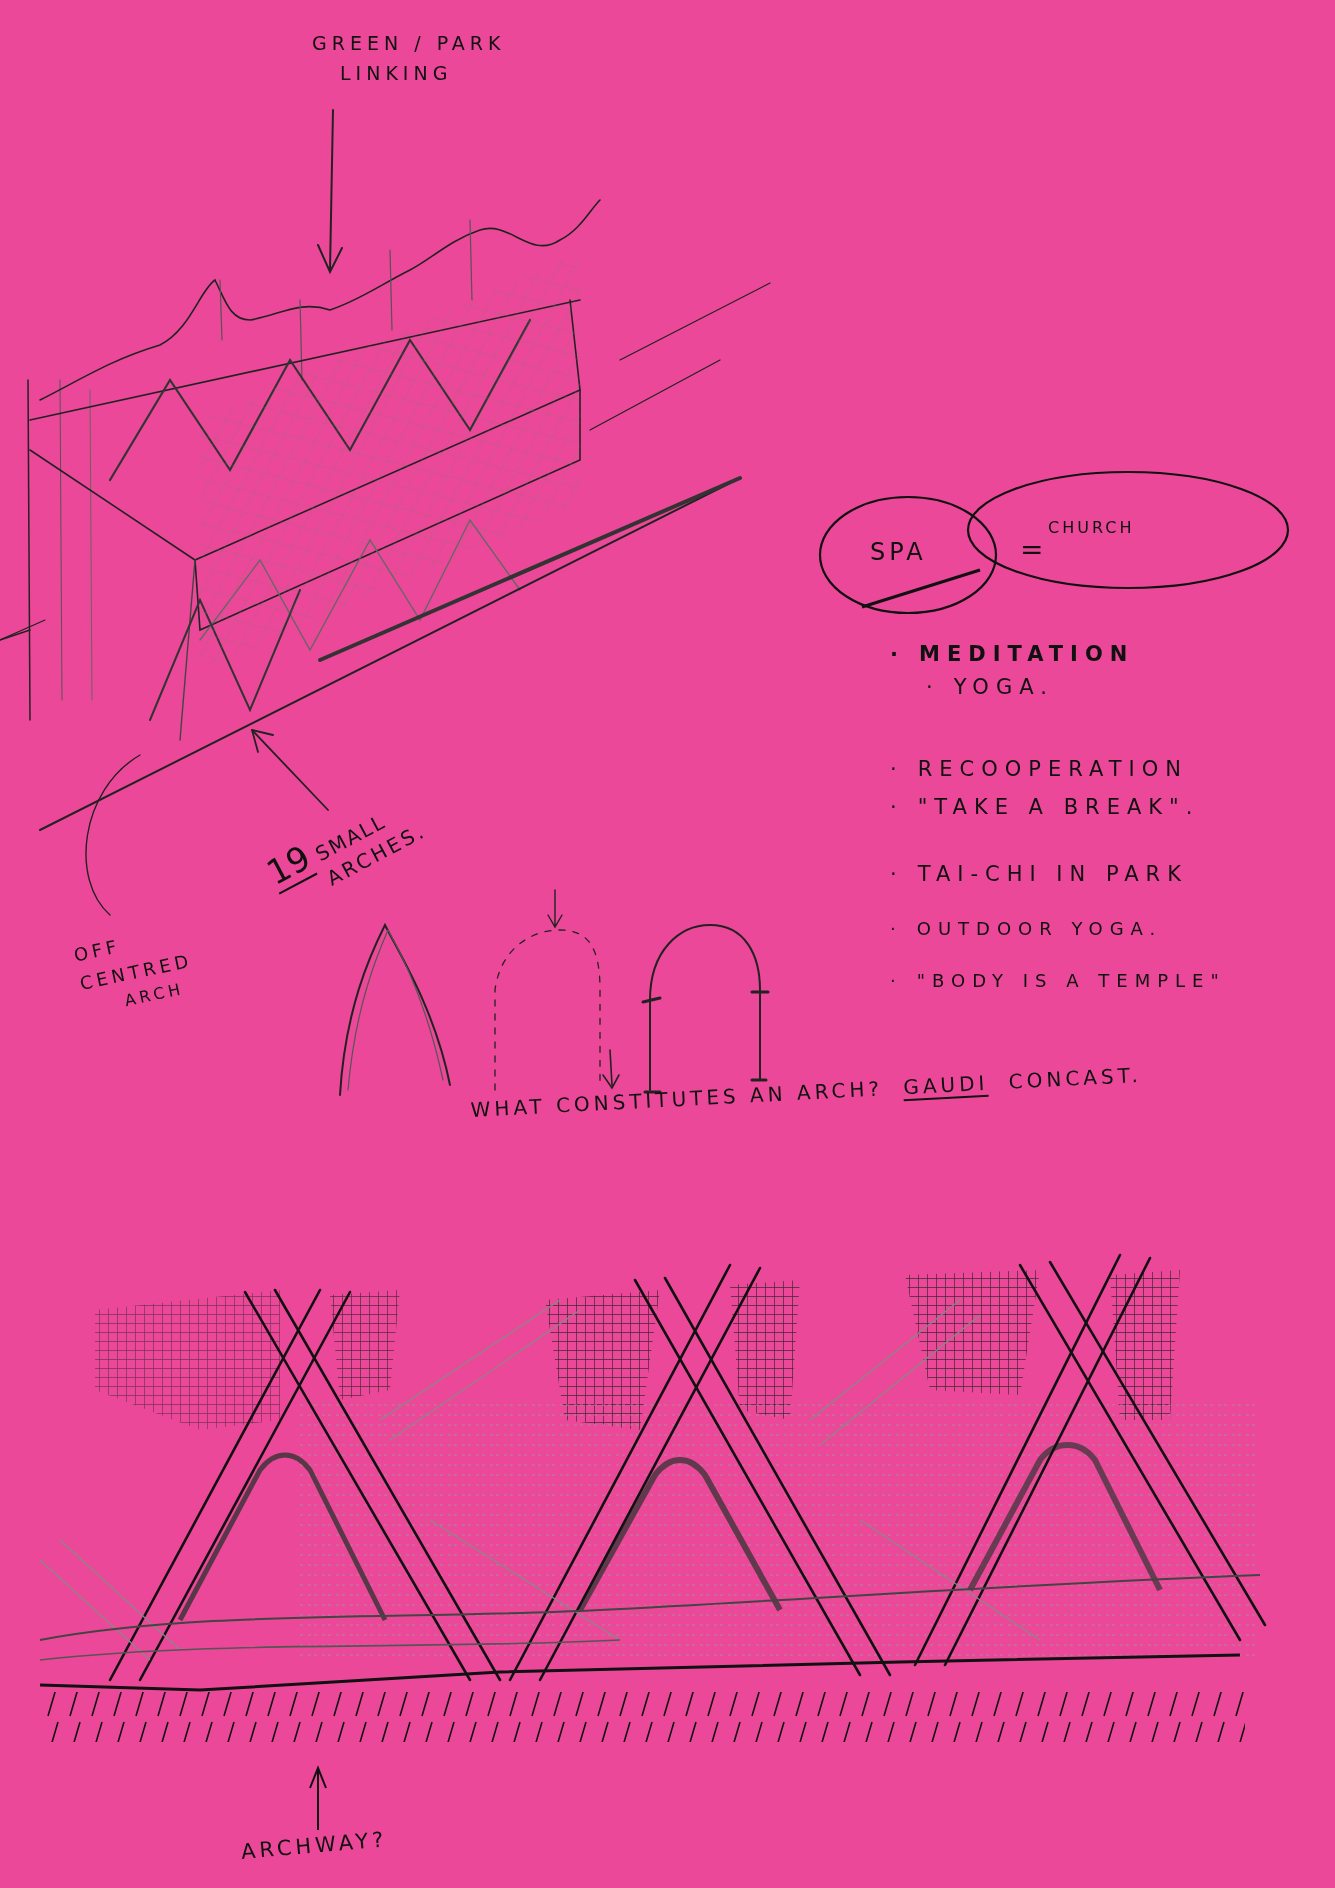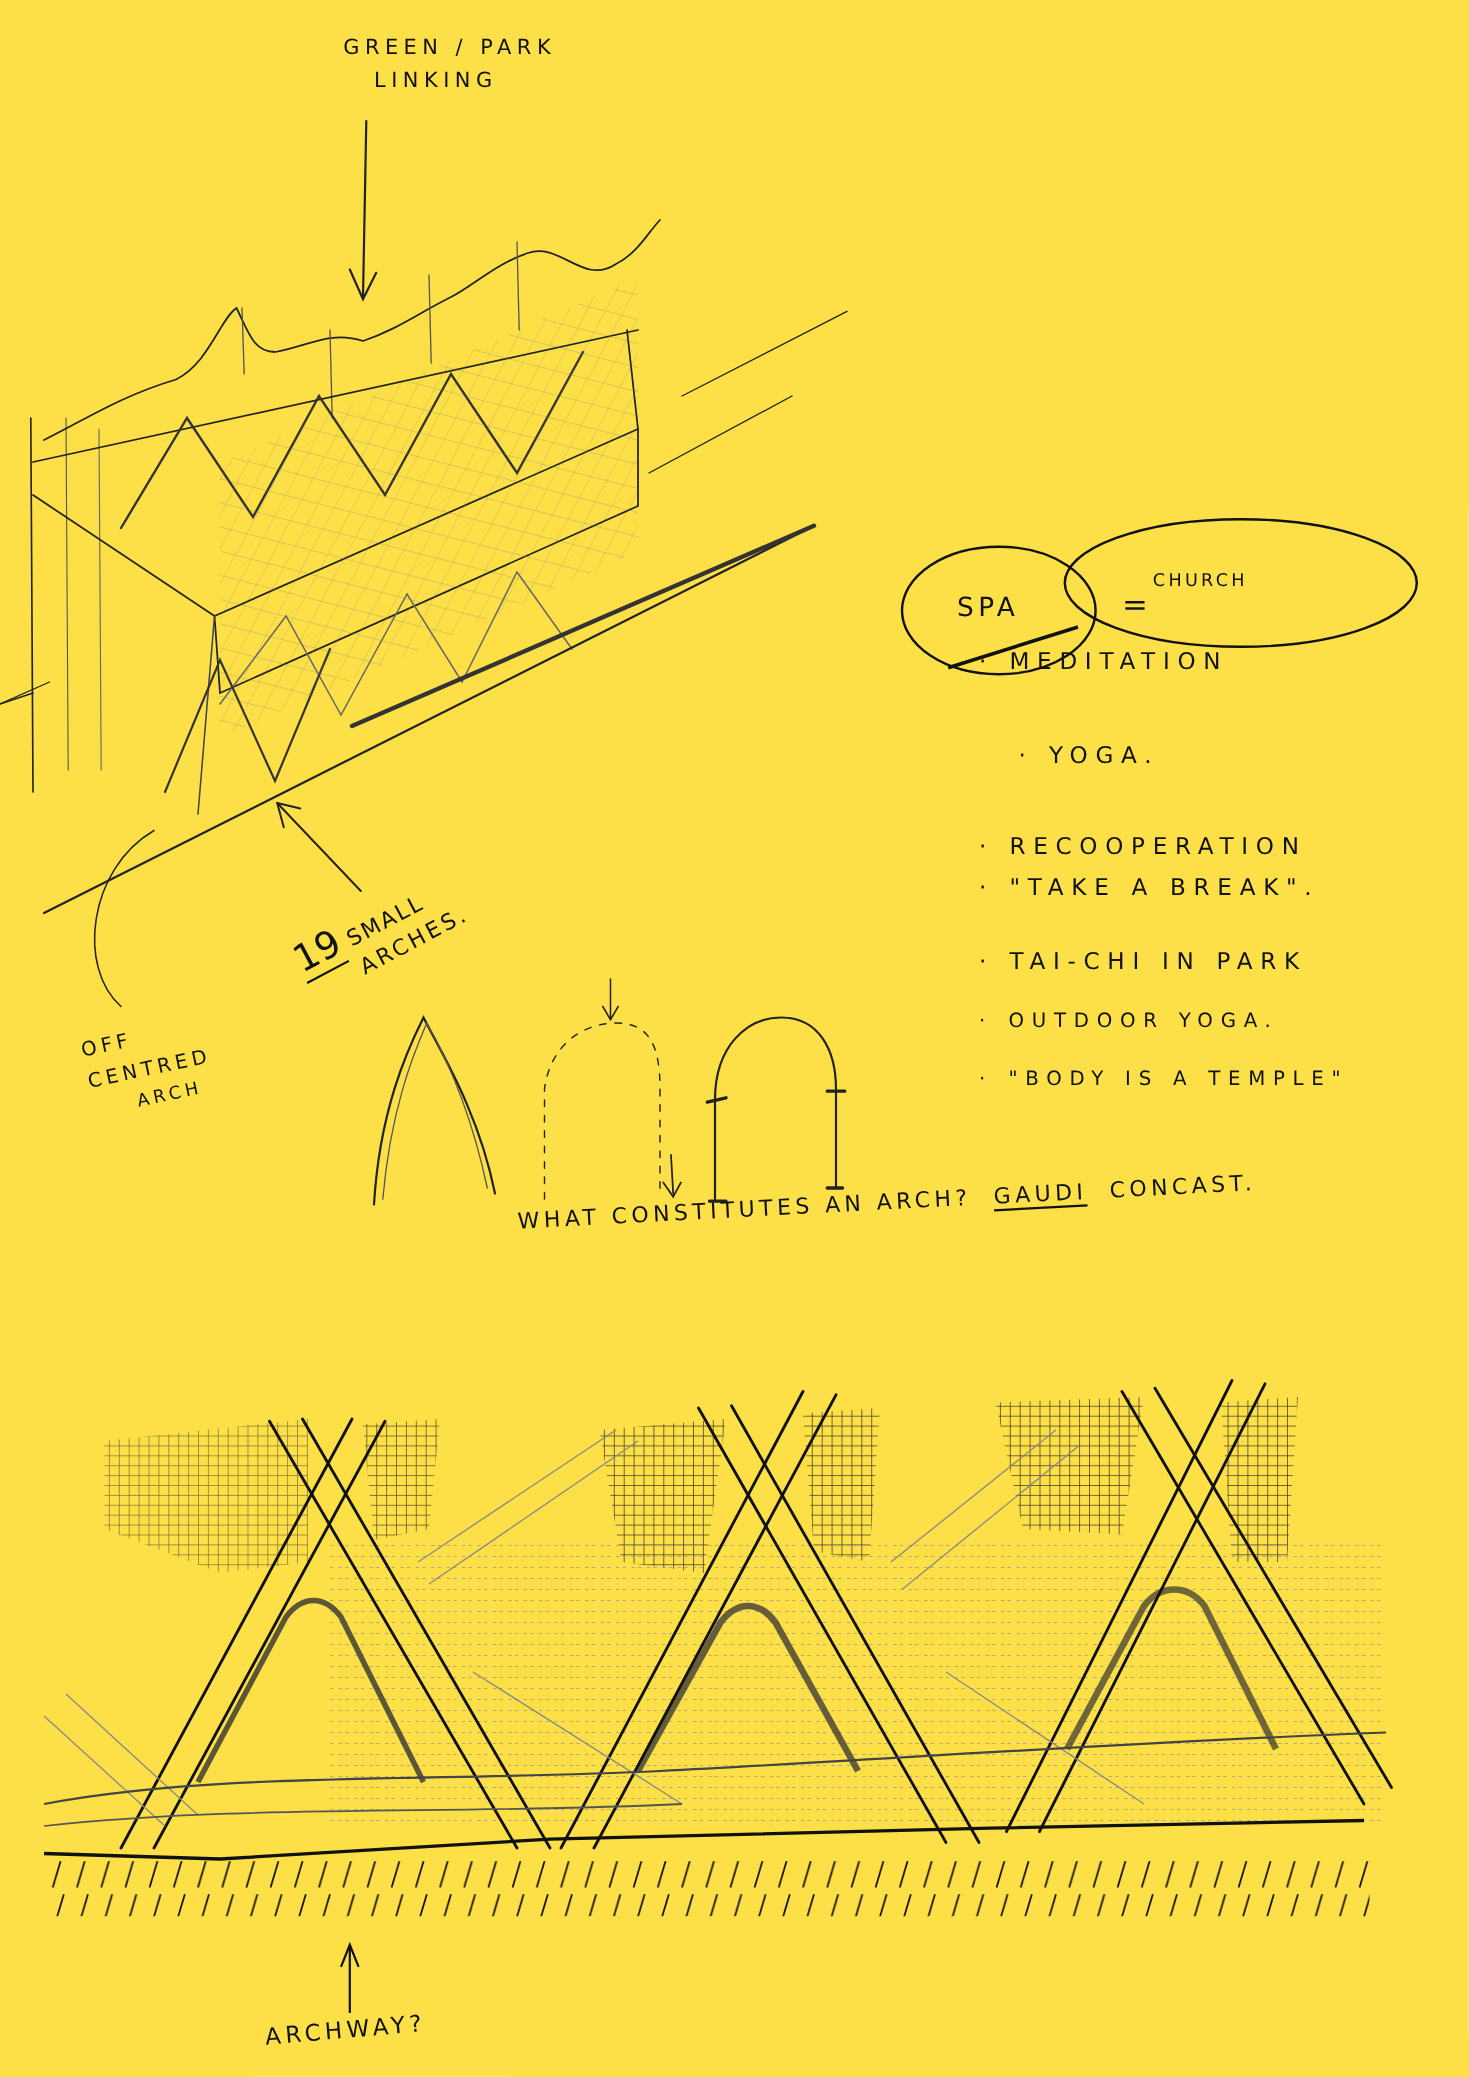--- a/index.html
+++ b/index.html
@@ -1,17 +1,17 @@
 <!DOCTYPE html>
 <html><head>
   <meta charset="utf-8">
   <style>
     html, body { margin: 0; padding: 0; background: #ffffff; }
     body { width: 1335px; height: 1888px; position: relative; overflow: hidden; }
-    .page { position: absolute; left: 0; top: 0; width: 1335px; height: 1888px; background: #fde047; }
+    .page { position: absolute; left: 0; top: 0; width: 1335px; height: 1888px; background: #ec4899; }
     svg.sketch { position: absolute; left: 0; top: 0; }
     .hw {
       position: absolute;
       font-family: "DejaVu Sans", sans-serif;
       color: #111111;
       letter-spacing: 6px;
       text-transform: uppercase;
       white-space: nowrap;
       font-weight: normal;
     }
@@ -150,21 +150,21 @@
   </svg>
 
   <div class="hw note-title" style="left:312px; top:32px;">GREEN / PARK</div>
   <div class="hw note-title" style="left:312px; top:62px;margin-left:28px;">LINKING</div>
 
   <div class="hw" style="left:870px; top:538px; font-size:24px; letter-spacing:4px;">SPA</div>
   <div class="hw" style="left:1020px; top:533px; font-size:28px;">=</div>
   <div class="hw" style="left:1013px; top:518px; font-size:16px; letter-spacing:3px;margin-left:35px;">CHURCH</div>
 
   <div>
-    <div class="hw list-item" style="left:890px; top:589px;"><span class="bullet">·</span><span>MEDITATION</span></div>
+    <div class="hw list-item" style="left:890px; top:642px;font-weight:bold;"><span class="bullet">·</span><span>MEDITATION</span></div>
     <div class="hw list-item" style="left:890px; top:675px;margin-left:36px;"><span class="bullet">·</span><span>YOGA.</span></div>
     <div class="hw list-item" style="left:890px; top:737px;margin-top:20px;"><span class="bullet">·</span><span>RECOOPERATION</span></div>
     <div class="hw list-item" style="left:890px; top:795px;"><span class="bullet">·</span><span>"TAKE A BREAK".</span></div>
     <div class="hw list-item" style="left:890px; top:862px;"><span class="bullet">·</span><span>TAI-CHI IN PARK</span></div>
     <div class="hw list-item" style="left:890px; top:918px; font-size:18px;text-align:right;"><span class="bullet">·</span><span>OUTDOOR YOGA.</span></div>
     <div class="hw list-item" style="left:890px; top:970px; font-size:18px;"><span class="bullet">·</span><span>"BODY IS A TEMPLE"</span></div>
   </div>
 
   <div style="position:absolute; left:290px; top:850px; transform:rotate(-28deg); transform-origin:left bottom;">
     <span class="hw underline" style="position:relative; font-size:34px; letter-spacing:0;">19</span>

